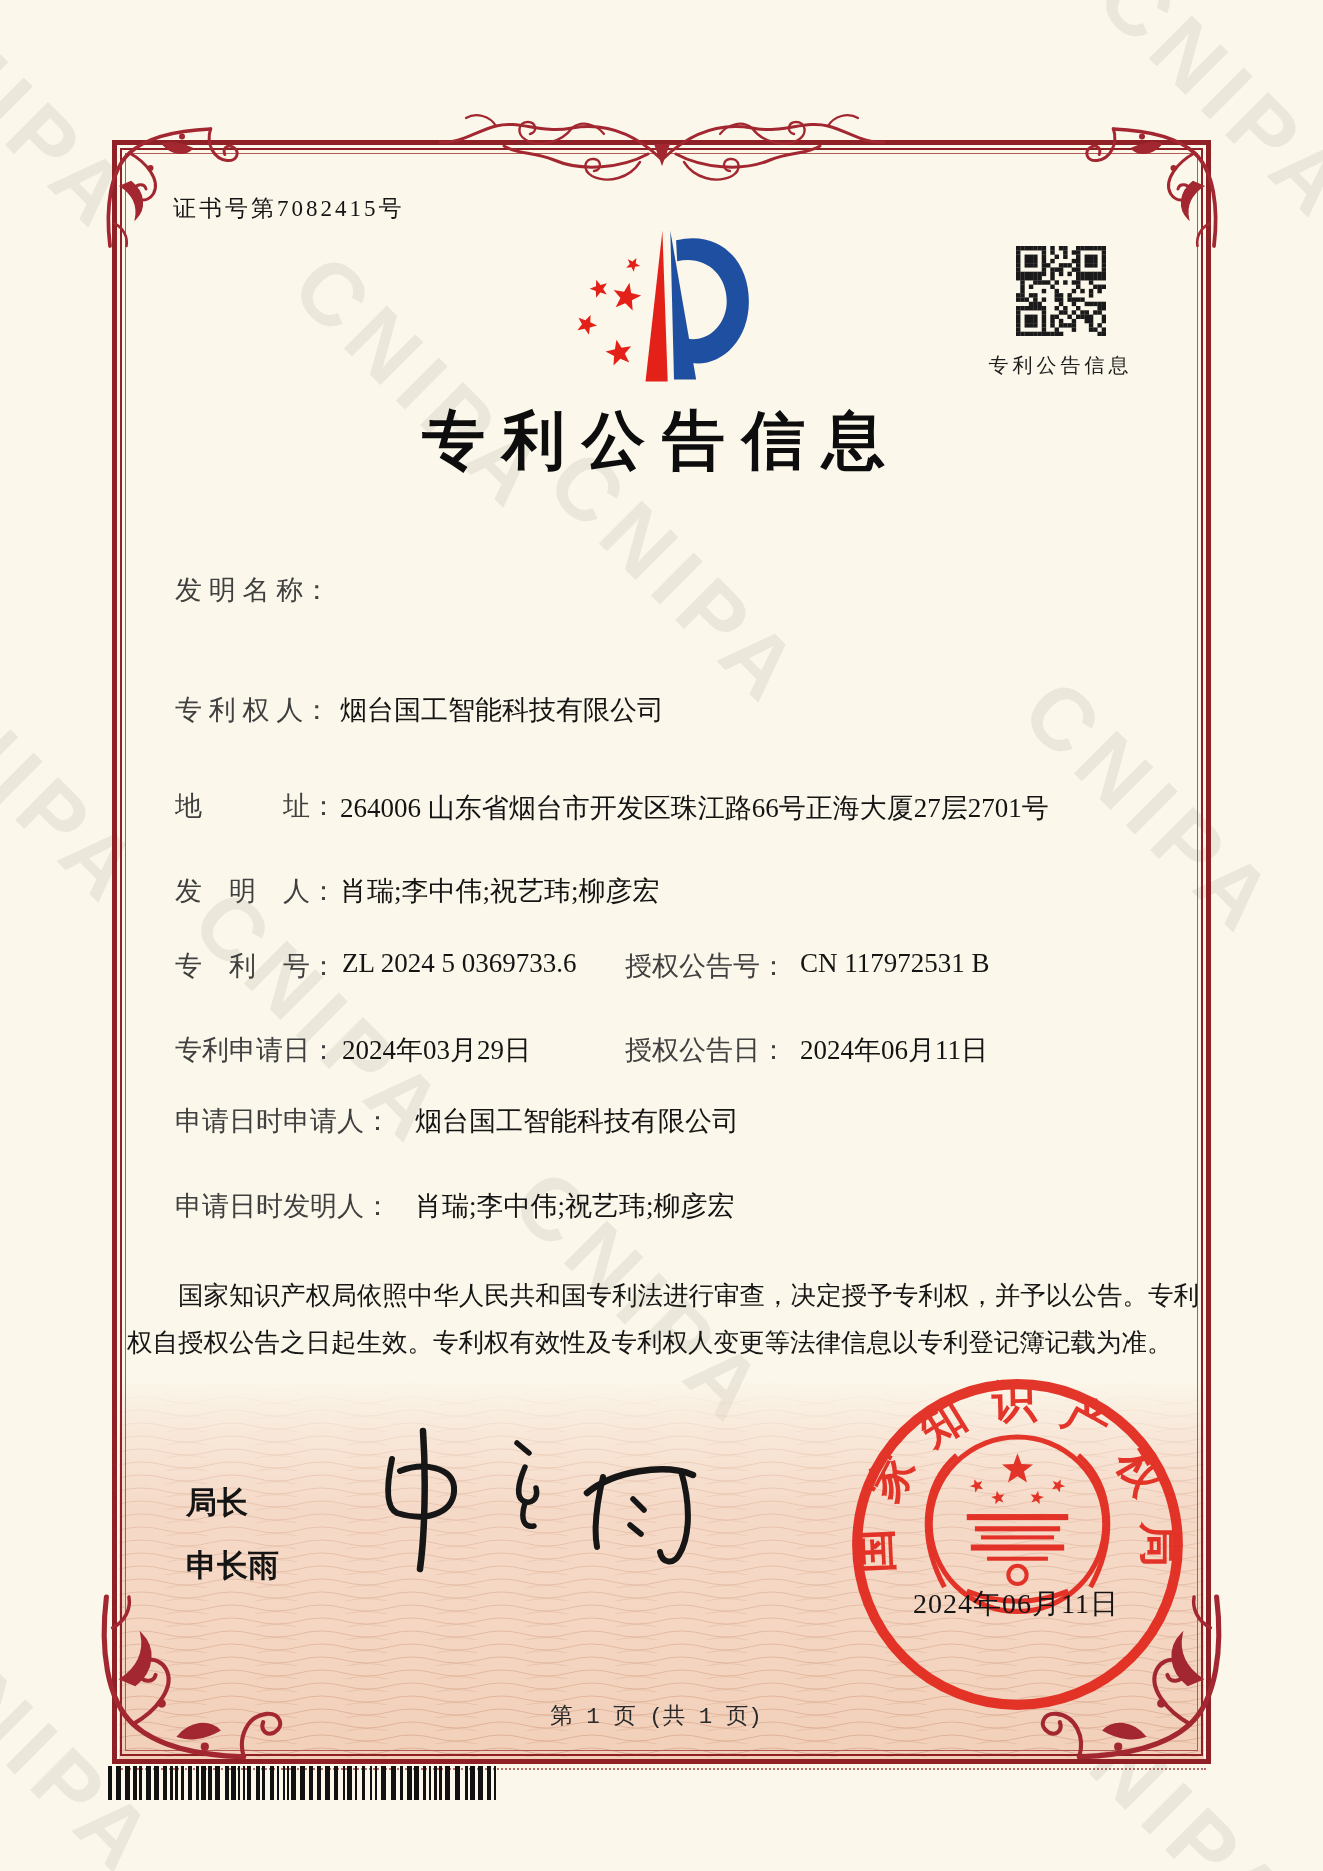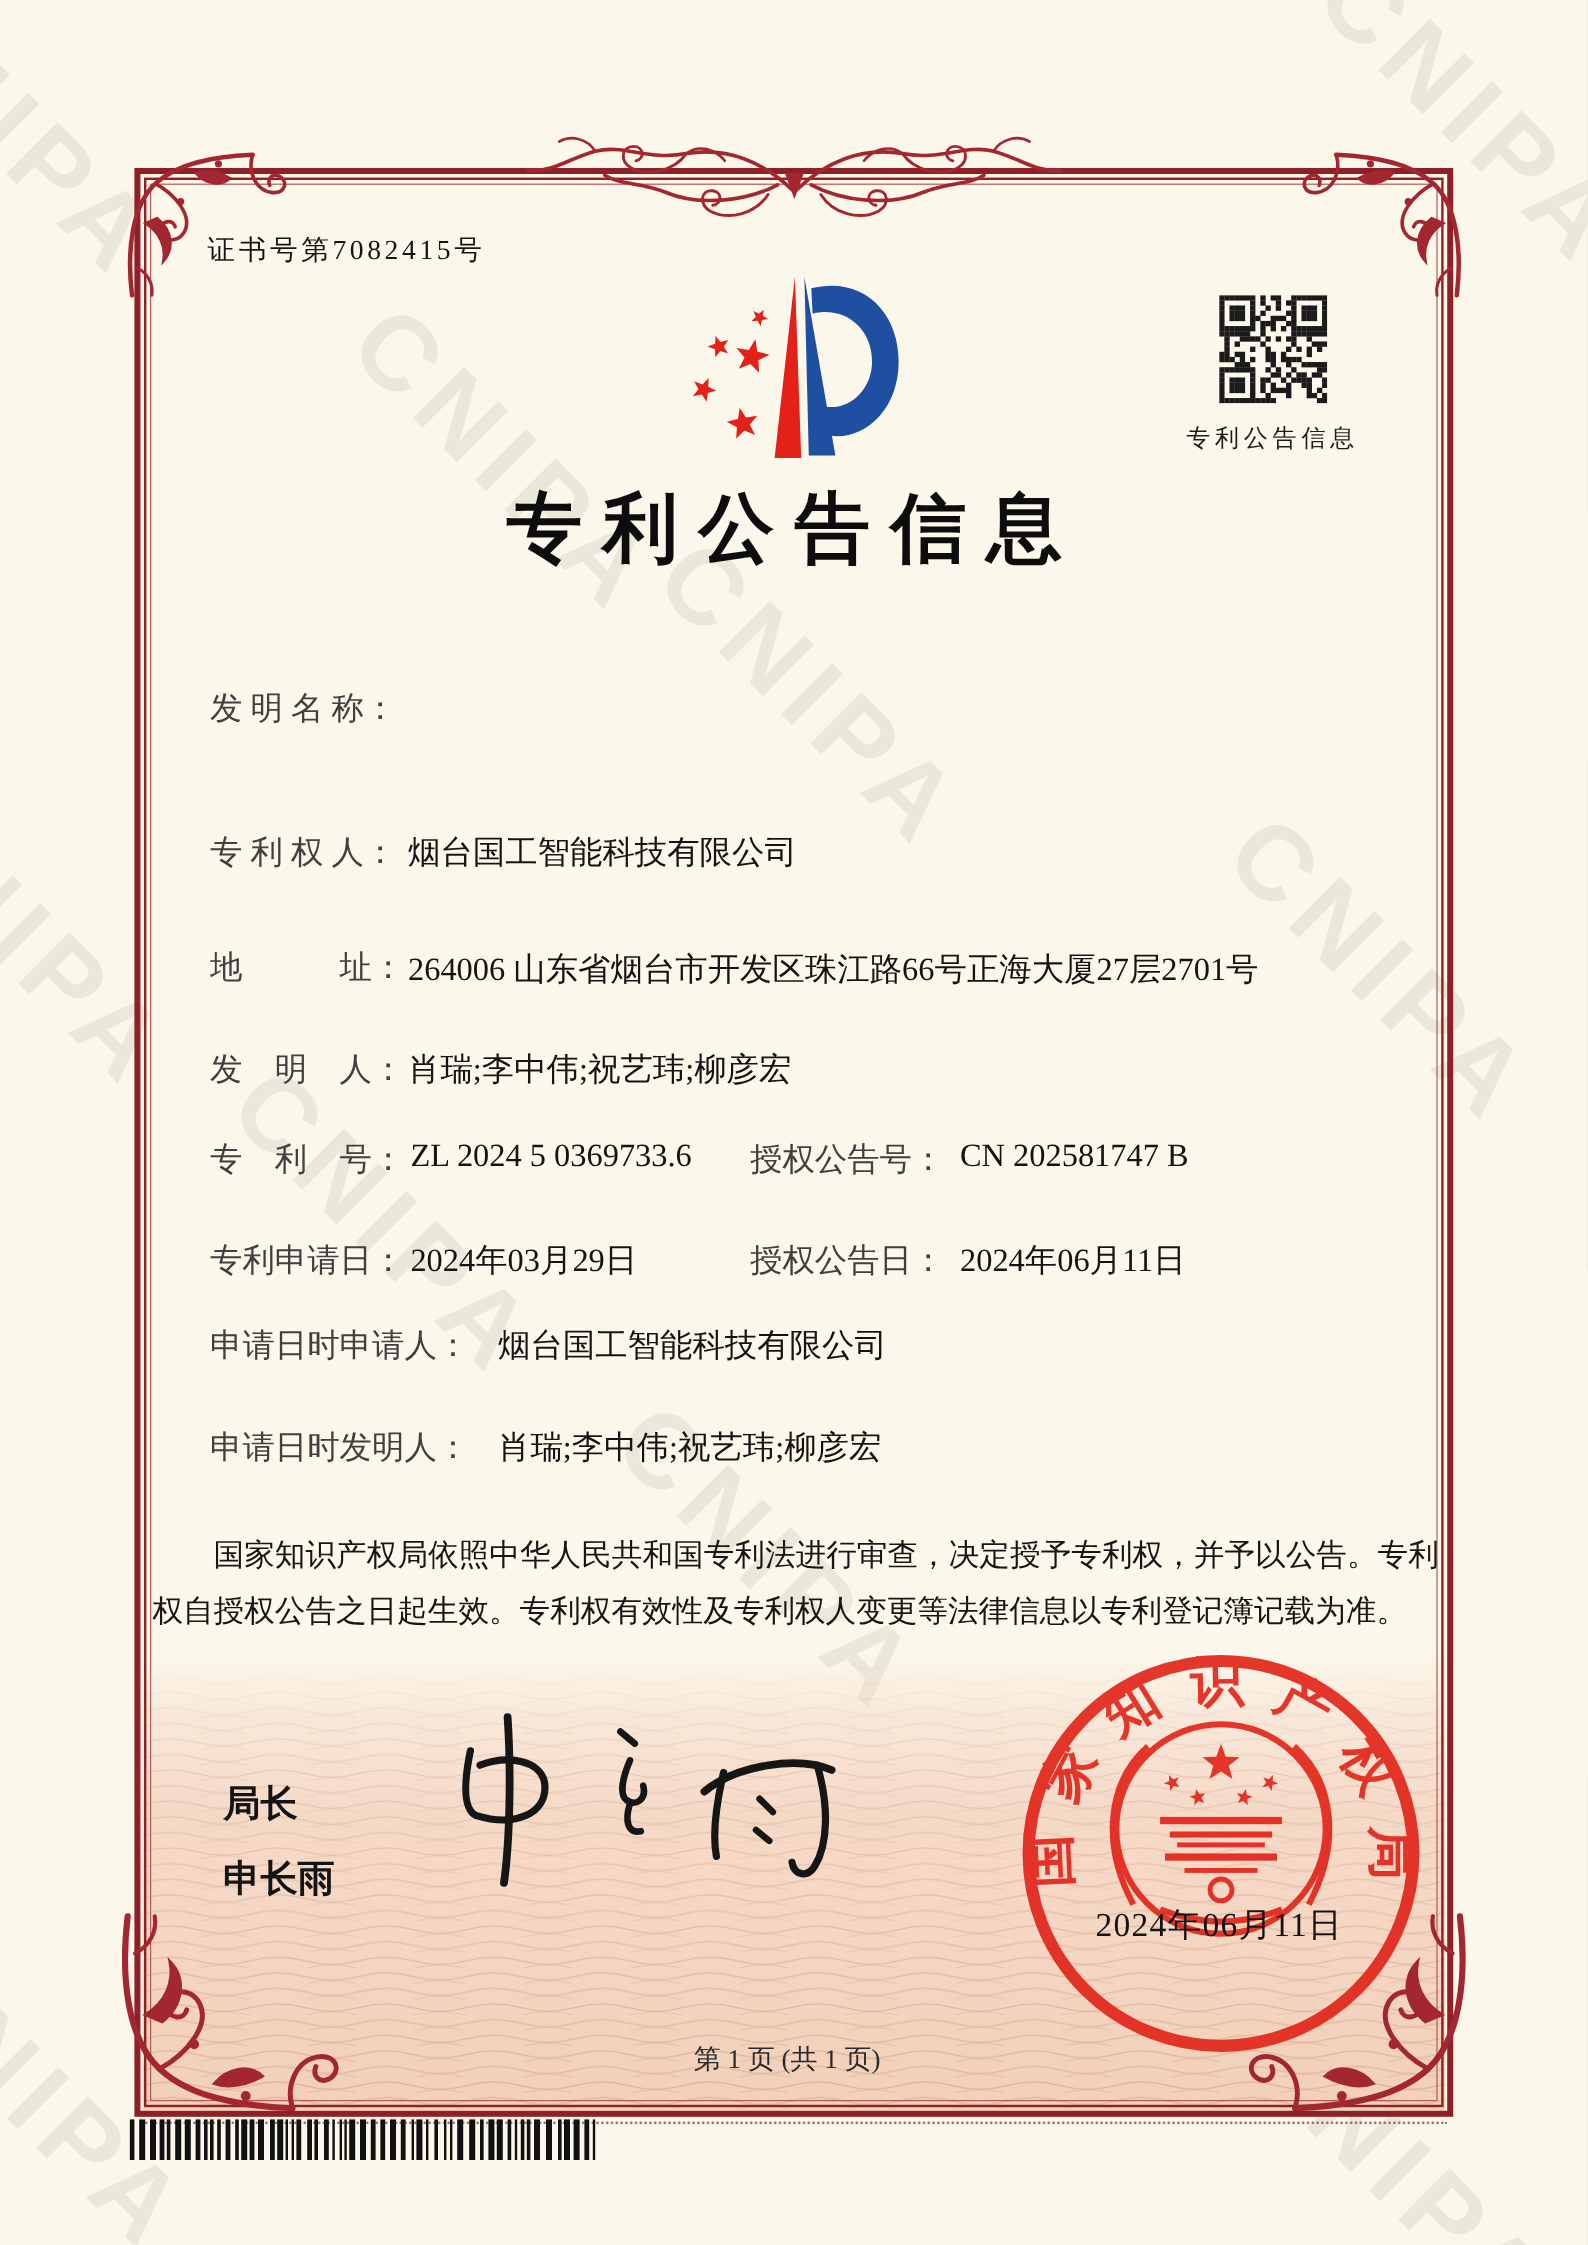--- a/index.html
+++ b/index.html
@@ -38,21 +38,21 @@
              line-height:47px;text-indent:2em;text-align:justify;color:#161616;}
   
   .postlbl{position:absolute;left:186px;font-family:"Liberation Sans","DejaVu Sans",sans-serif;
            font-weight:bold;font-size:31px;color:#141414;}
   .sig{position:absolute;left:335px;top:1415px;}
   
   .seal{position:absolute;left:845px;top:1372px;}
   .sealdate{position:absolute;left:900px;top:1585px;width:232px;text-align:center;
             font-size:28px;letter-spacing:1px;color:#141414;z-index:6;}
   .footer{position:absolute;left:100px;top:1700px;width:1112px;text-align:center;
-          font-size:22.5px;color:#2a2a2a;}
+          font-size:22.5px;color:#2a2a2a;font-family:Liberation Mono, monospace;}
   .barcode{position:absolute;left:108px;top:1766px;}
   .deco{position:absolute;pointer-events:none;}
 </style>
 </head>
 <body>
 
 <div class="page">
 
   <div class="wm" style="left:-70px;top:-45px">CNIPA</div>
   <div class="wm" style="left:1150px;top:-55px">CNIPA</div>
@@ -399,21 +399,21 @@
 
   <div class="fl" style="left:175px;top:788px">地　　　址：</div>
   <div class="fv addr" style="left:340px;top:788px">264006 山东省烟台市开发区珠江路66号正海大厦27层2701号</div>
 
   <div class="fl" style="left:175px;top:873px">发　明　人：</div>
   <div class="fv" style="left:340px;top:873px">肖瑞;李中伟;祝艺玮;柳彦宏</div>
 
   <div class="fl" style="left:175px;top:948px">专　利　号：</div>
   <div class="fv" style="left:342px;top:948px">ZL 2024 5 0369733.6</div>
   <div class="fl" style="left:625px;top:948px">授权公告号：</div>
-  <div class="fv" style="left:800px;top:948px">CN 202581747 B</div>
+  <div class="fv" style="left:800px;top:948px">CN 117972531 B</div>
 
   <div class="fl" style="left:175px;top:1032px">专利申请日：</div>
   <div class="fv" style="left:342px;top:1032px">2024年03月29日</div>
   <div class="fl" style="left:625px;top:1032px">授权公告日：</div>
   <div class="fv" style="left:800px;top:1032px">2024年06月11日</div>
 
   <div class="fl" style="left:175px;top:1103px">申请日时申请人：</div>
   <div class="fv" style="left:415px;top:1103px">烟台国工智能科技有限公司</div>
 
   <div class="fl" style="left:175px;top:1188px">申请日时发明人：</div>

